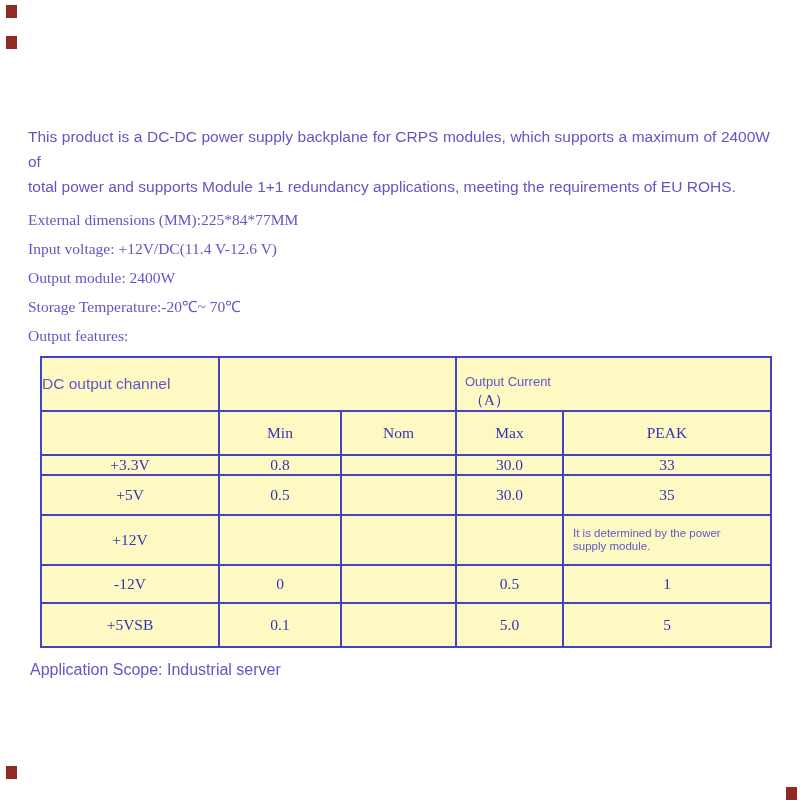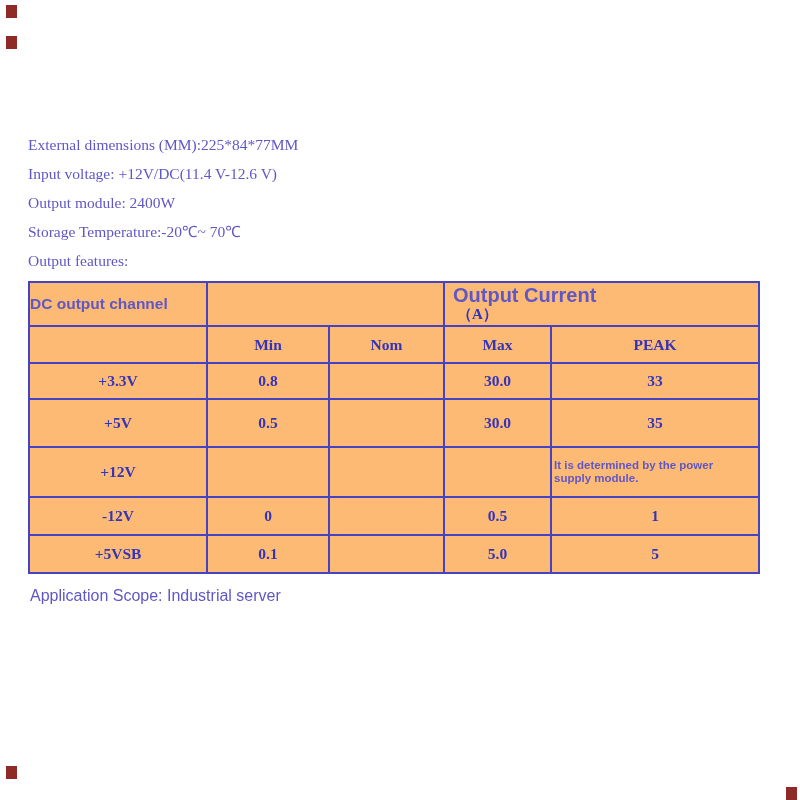--- a/index.html
+++ b/index.html
@@ -7,59 +7,62 @@
     width:800px;height:800px;background:#ffffff;position:relative;overflow:hidden;
     font-family:"Liberation Sans","DejaVu Sans",sans-serif;color:#6057c6;
   }
   .content{position:absolute;left:28px;top:124px;width:742px;}
   .intro{font-size:15.5px;line-height:25px;}
   .intro .l1{text-align:justify;text-align-last:justify;}
   .intro .l2{text-align:left;}
   .specs{margin-top:12px;}
   .spec-line{font-size:15.5px;line-height:18px;height:18px;margin-bottom:11px;white-space:nowrap;font-family:Liberation Serif, serif;}
   table.out{
-    border-collapse:collapse;table-layout:fixed;width:730px;margin-left:0;margin-top:8px;
-    background:#fdba74;
-    font-weight:bold;
+    border-collapse:collapse;table-layout:fixed;width:730px;margin-left:12px;margin-top:8px;
+    background:#fef9c3;
   }
   table.out td{border:2px solid #4543c4;padding:0;overflow:hidden;}
   .serif{
     font-family:"Liberation Serif","DejaVu Serif",serif;color:#3434b8;
     font-size:15.5px;text-align:center;vertical-align:middle;
   }
   .hsans{font-size:15.5px;color:#6057c6;vertical-align:middle;}
   .hc-pad{padding-left:13px;}
   .oc-cell{vertical-align:top;}
-  .oc-line1{padding:3px 0 0 8px;font-size:20px;color:#6057c6;line-height:19px;}
+  .oc-line1{padding:14px 0 0 8px;font-size:13px;color:#6057c6;line-height:19px;}
   .oc-line2{
     padding-left:12px;font-family:"Liberation Serif","DejaVu Serif",serif;
     color:#3434b8;font-size:15px;line-height:19px;
   }
   .note-cell{vertical-align:middle;}
   .note-text{
     font-size:11.5px;line-height:13px;color:#6057c6;text-align:left;
-    padding-left:2px;width:165px;
+    padding-left:9px;width:165px;
   }
   .footer-line{font-size:16px;margin-top:13px;margin-left:2px;white-space:nowrap;}
   .marker{position:absolute;width:11px;height:13px;background:#8f2a26;}
   .m1{left:6px;top:5px;}
   .m2{left:6px;top:36px;}
   .m3{left:6px;top:766px;}
   .m4{left:786px;top:787px;}
 </style>
 </head>
 <body>
 
 <div class="marker m1"></div>
 <div class="marker m2"></div>
 <div class="marker m3"></div>
 <div class="marker m4"></div>
 
 <div class="content">
 
+  <div class="intro">
+    <div class="l1">This product is a DC-DC power supply backplane for CRPS modules, which supports a maximum of 2400W of</div>
+    <div class="l2">total power and supports Module 1+1 redundancy applications, meeting the requirements of EU ROHS.</div>
+  </div>
 
   <div class="specs">
     <div class="spec-line">External dimensions (MM):225*84*77MM</div>
     <div class="spec-line">Input voltage: +12V/DC(11.4 V-12.6 V)</div>
     <div class="spec-line">Output module: 2400W</div>
     <div class="spec-line">Storage Temperature:-20℃~ 70℃</div>
     <div class="spec-line">Output features:</div>
   </div>
 
   <table class="out">
@@ -72,35 +75,35 @@
     </colgroup>
     <tbody>
         <tr style="height:44px;">
       <td class="hsans hc-pad">DC output channel</td>
       <td colspan="2"></td>
       <td colspan="2" class="oc-cell">
         <div class="oc-line1">Output Current</div>
         <div class="oc-line2">（A）</div>
       </td>
     </tr>
-    <tr style="height:37px;">
+    <tr style="height:44px;">
       <td></td>
       <td class="serif">Min</td>
       <td class="serif">Nom</td>
       <td class="serif">Max</td>
       <td class="serif">PEAK</td>
     </tr>
-    <tr style="height:36px;">
+    <tr style="height:20px;">
       <td class="serif">+3.3V</td>
       <td class="serif">0.8</td>
       <td class="serif"></td>
       <td class="serif">30.0</td>
       <td class="serif">33</td>
     </tr>
-    <tr style="height:48px;">
+    <tr style="height:40px;">
       <td class="serif">+5V</td>
       <td class="serif">0.5</td>
       <td class="serif"></td>
       <td class="serif">30.0</td>
       <td class="serif">35</td>
     </tr>
     <tr style="height:50px;">
       <td class="serif">+12V</td>
       <td class="serif"></td>
       <td class="serif"></td>
@@ -109,21 +112,21 @@
         <div class="note-text">It is determined by the power supply module.</div>
       </td>
     </tr>
     <tr style="height:38px;padding-left:16px;">
       <td class="serif">-12V</td>
       <td class="serif">0</td>
       <td class="serif"></td>
       <td class="serif">0.5</td>
       <td class="serif">1</td>
     </tr>
-    <tr style="height:38px;">
+    <tr style="height:44px;">
       <td class="serif">+5VSB</td>
       <td class="serif">0.1</td>
       <td class="serif"></td>
       <td class="serif">5.0</td>
       <td class="serif">5</td>
     </tr>
   </tbody>
     </table>
 
   <div class="footer-line">Application Scope: Industrial server</div>

